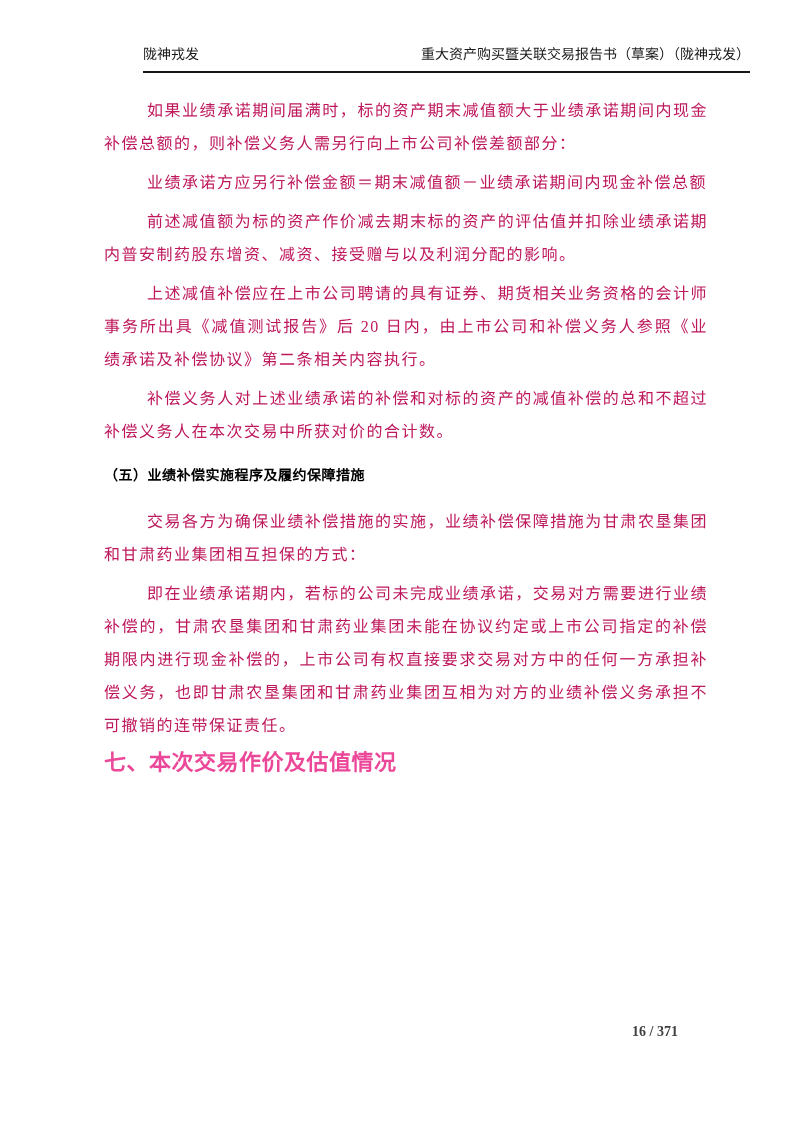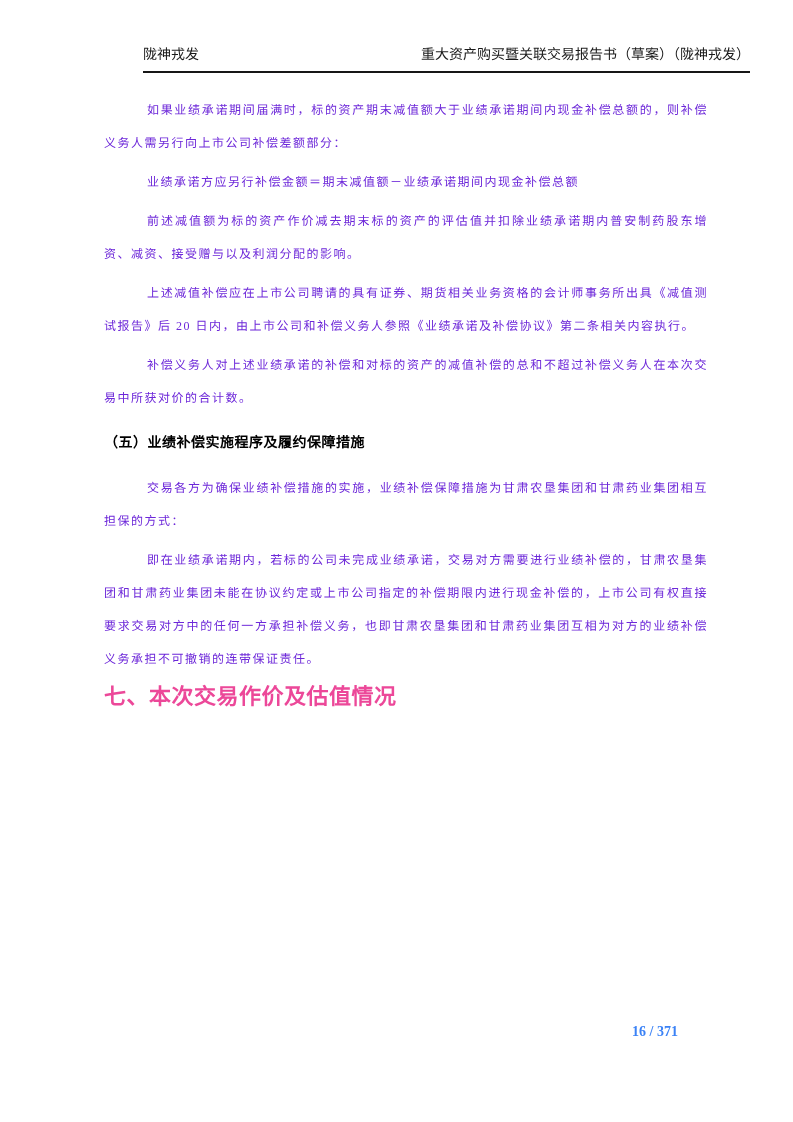--- a/index.html
+++ b/index.html
@@ -37,27 +37,27 @@
 
   
   .content {
     position: absolute;
     left: 104px;
     top: 94px;
     width: 604px;
   }
   .para {
     font-family: "Liberation Serif", "DejaVu Serif", serif;
-    font-size: 12px;
+    font-size: 16px;
     line-height: 33px;
     letter-spacing: 1.5px;
     text-align: justify;
     text-indent: 43px;
     margin: 0 0 6px 0;
-    color: #6d28d9;
+    color: #be185d;
   }
   .heading-2 {
     font-family: "Liberation Sans", "DejaVu Sans", sans-serif;
     font-weight: 700;
     font-size: 14px;
     line-height: 27px;
     letter-spacing: 0.5px;
     margin: 14px 0 16px 0;
     color: #000000;
   }
@@ -75,21 +75,21 @@
   .page-footer {
     position: absolute;
     left: 104px;
     top: 1023px;
     width: 574px;
     text-align: right;
     font-family: "Liberation Serif", "DejaVu Serif", serif;
     font-weight: 700;
     font-size: 14px;
     line-height: 18px;
-    color: #3b82f6;
+    color: #404040;
   }
 </style>
 </head>
 <body>
 
 <div class="page">
 
   <div class="page-header">
     <span>陇神戎发</span>
     <span>重大资产购买暨关联交易报告书（草案）（陇神戎发）</span>

